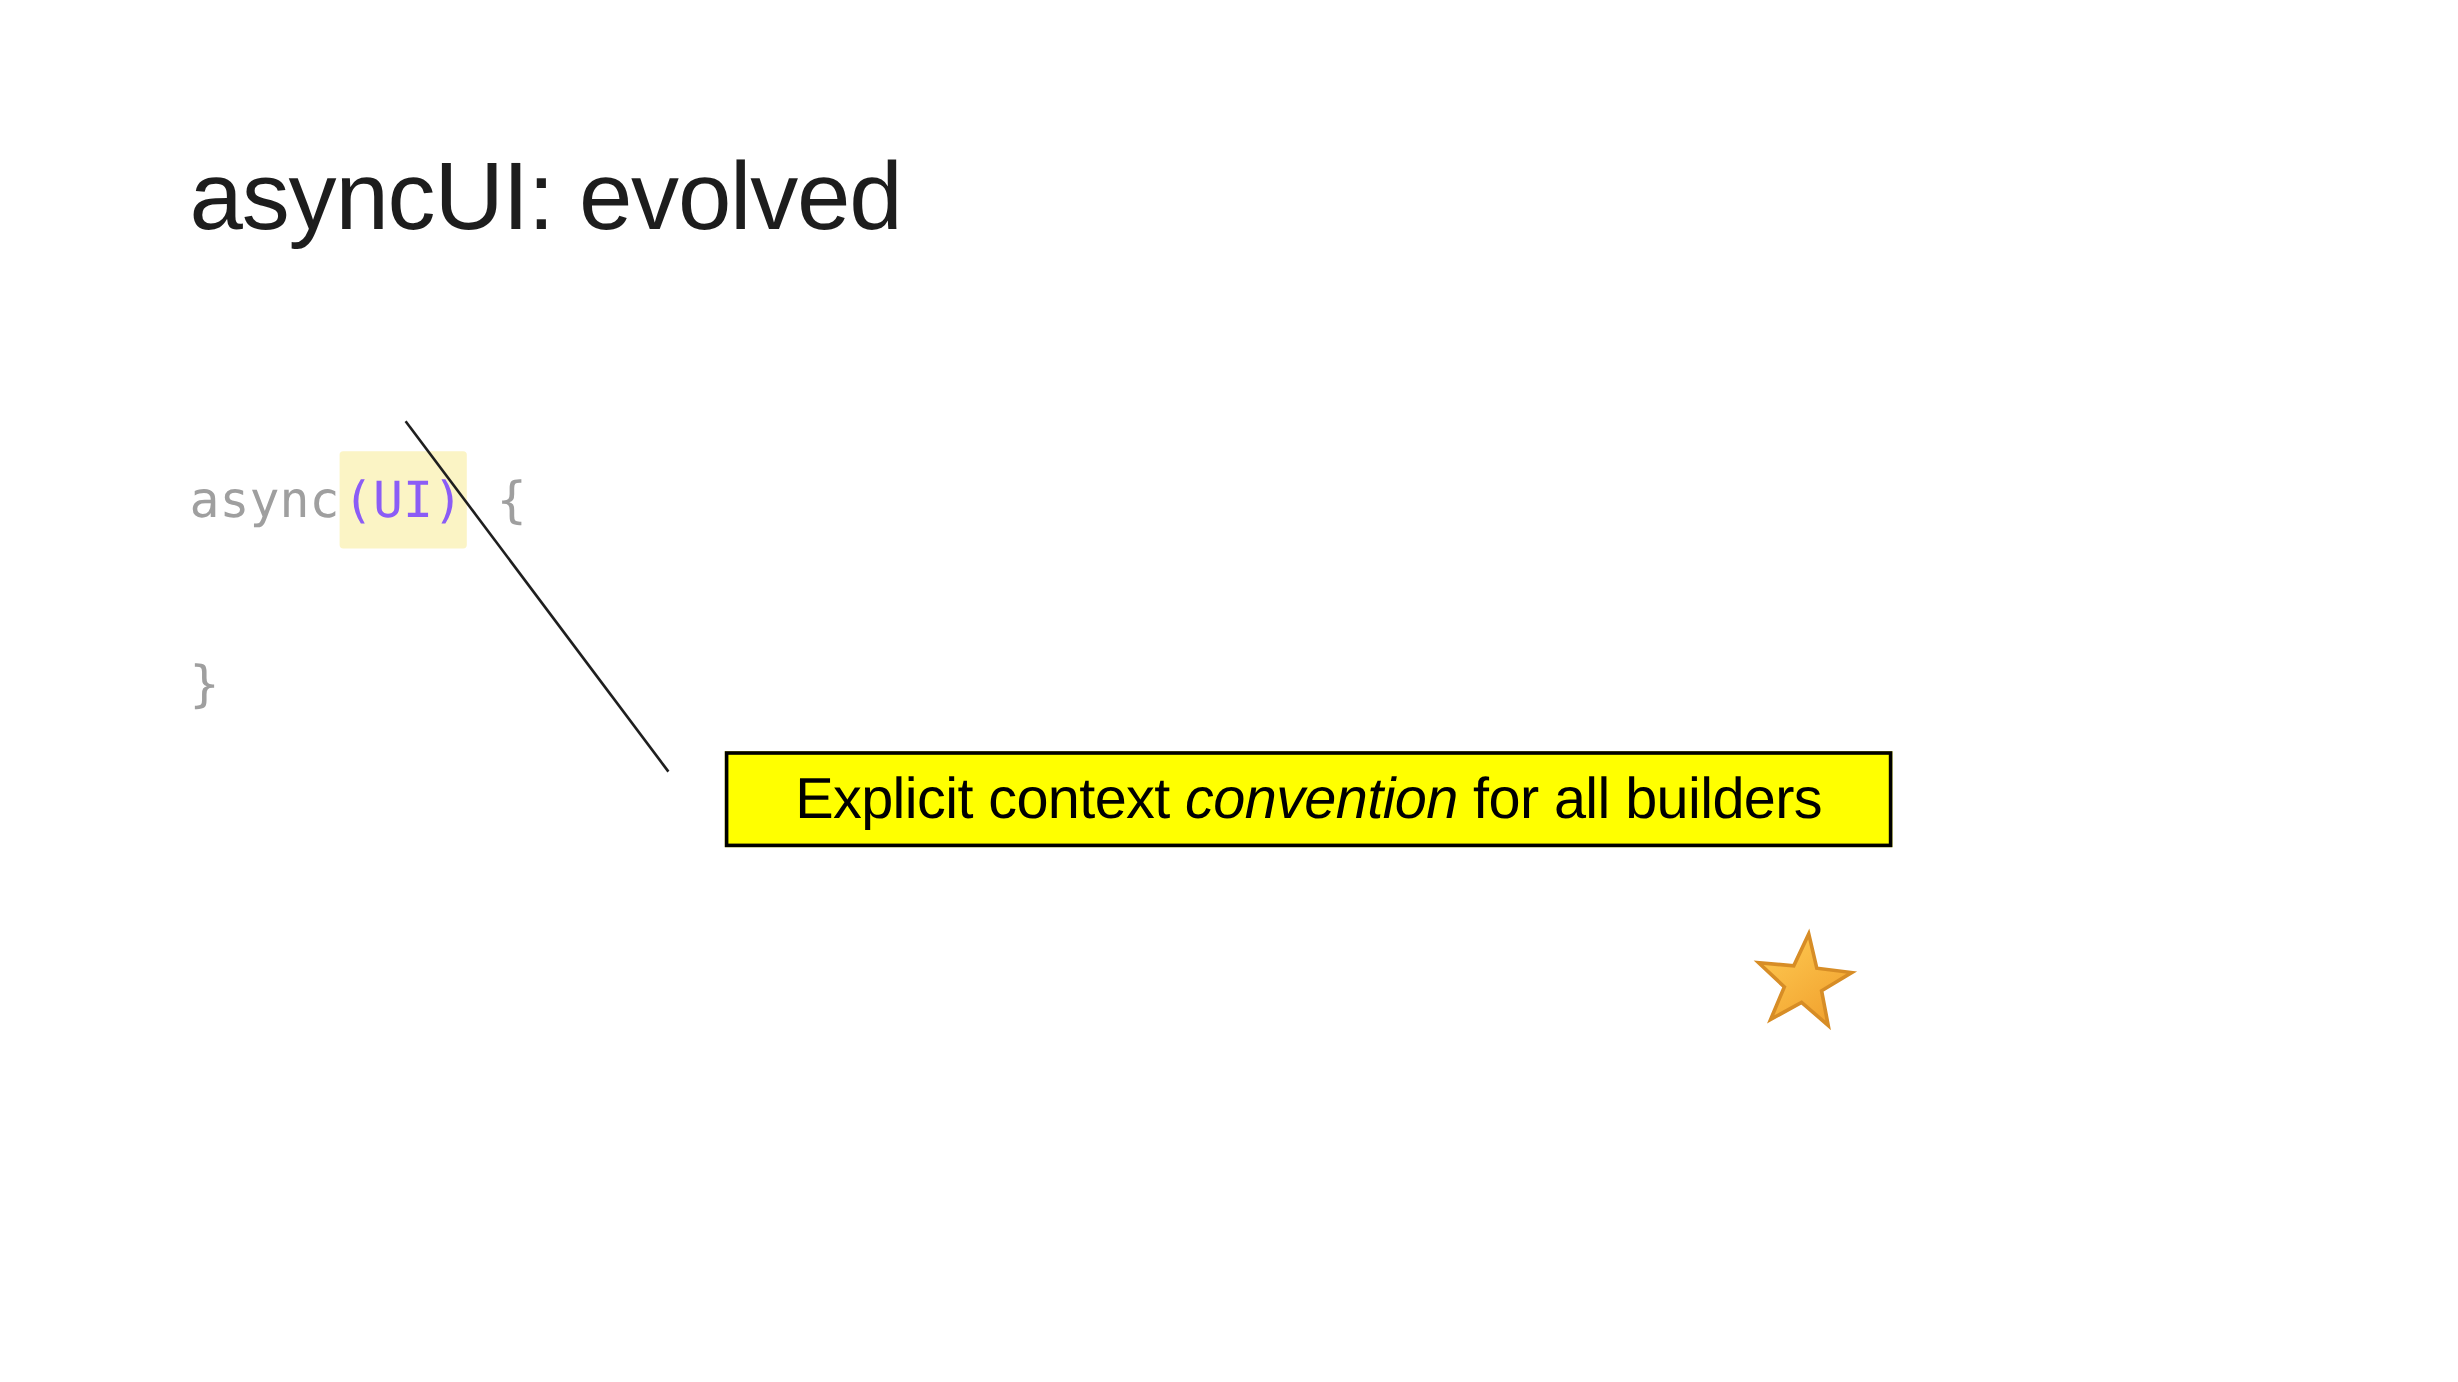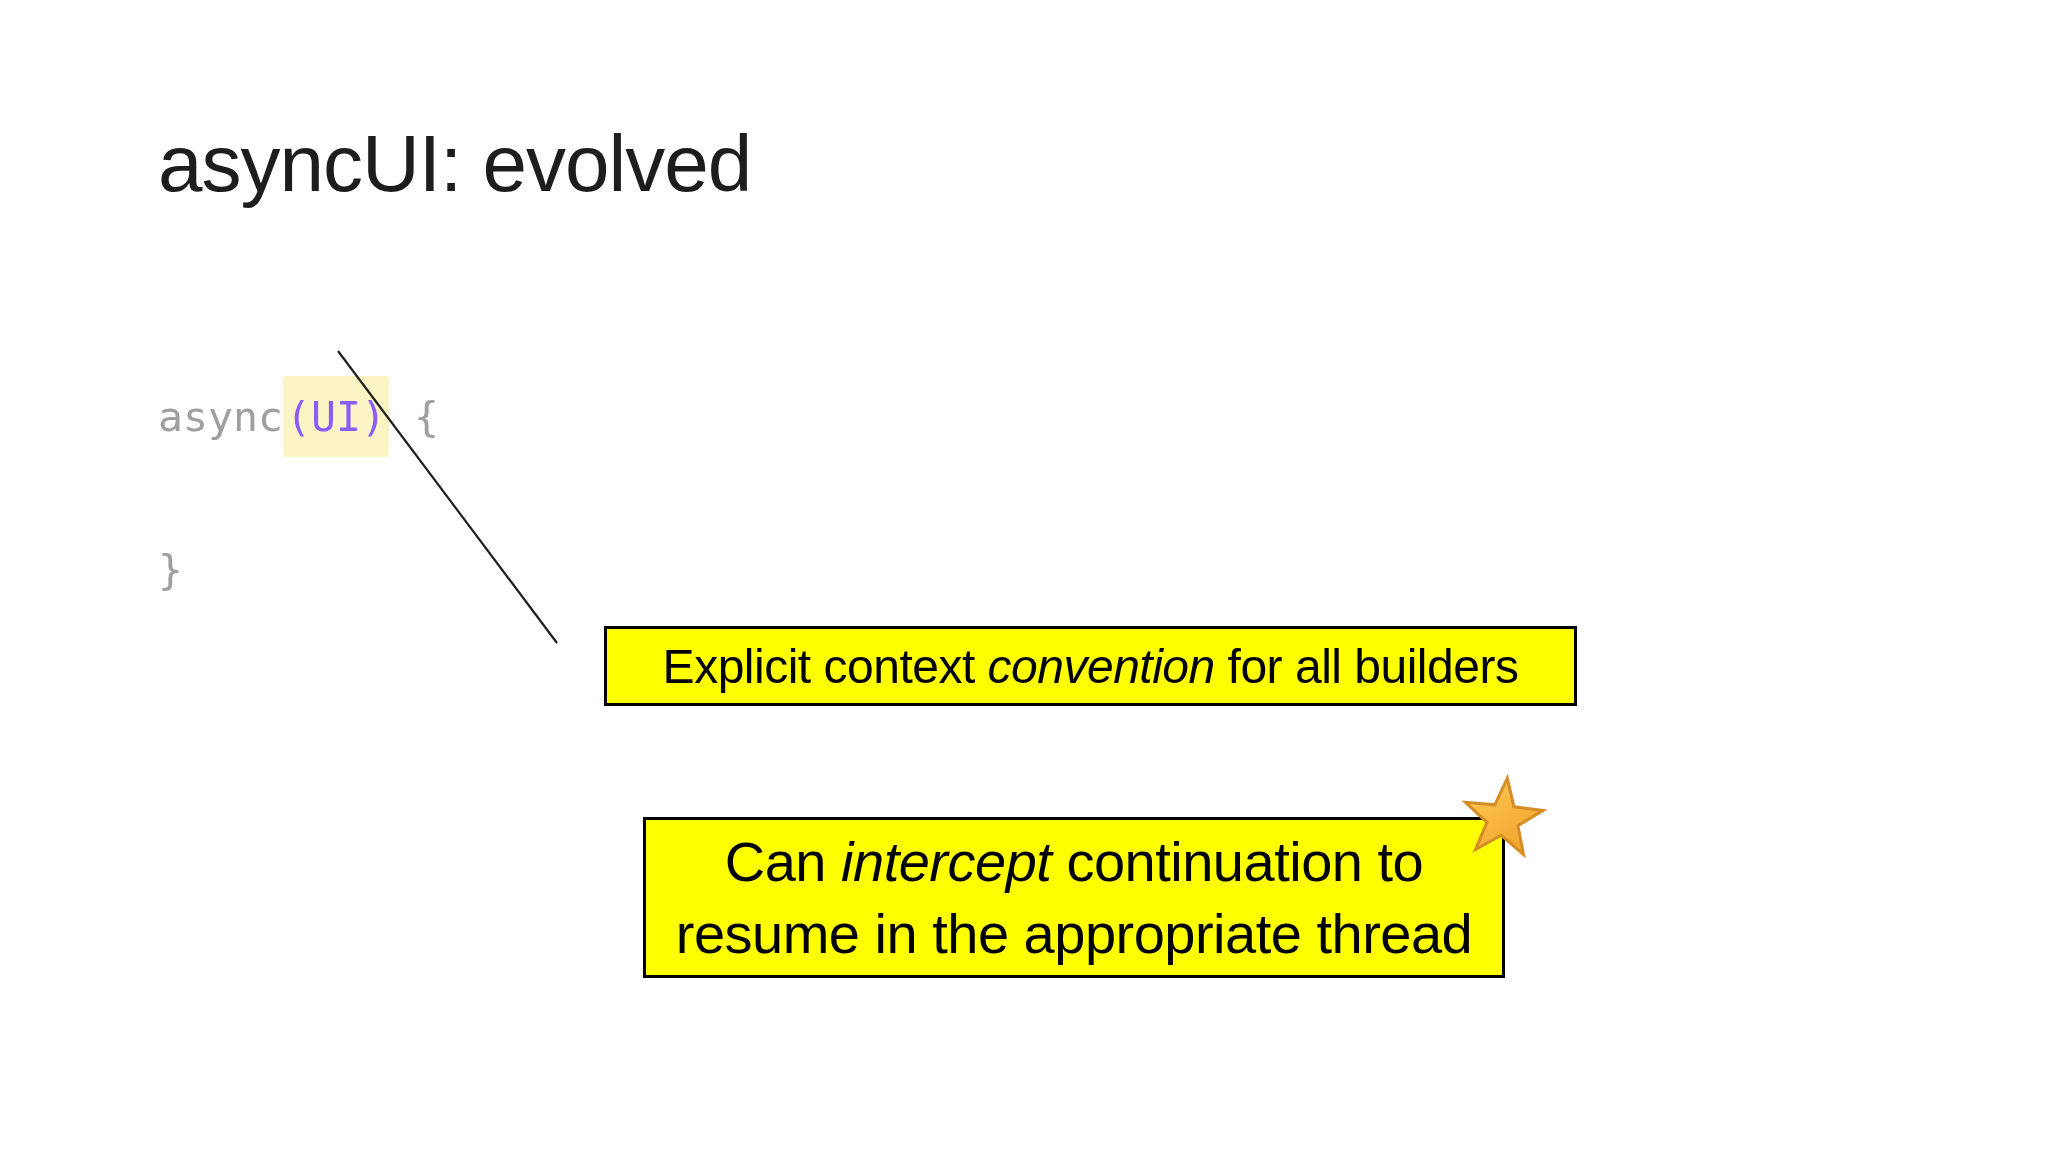--- a/index.html
+++ b/index.html
@@ -110,24 +110,20 @@
   </div>
 
   <svg class="connector-svg" viewBox="0 0 2048 1152" xmlns="http://www.w3.org/2000/svg">
     <line x1="338" y1="351" x2="557" y2="643" stroke="#1f1f1f" stroke-width="2.2"></line>
   </svg>
 
   <div class="callout callout-convention">
     <div class="line"><span>Explicit context </span><em>convention</em><span> for all builders</span></div>
   </div>
 
-  <div class="callout callout-intercept">
-    <div class="line"><span>Can </span><em>intercept</em><span> continuation to</span></div>
-    <div class="line">resume in the appropriate thread</div>
-  </div>
 
   <svg class="star-svg" viewBox="0 0 100 100" xmlns="http://www.w3.org/2000/svg">
     <defs>
       <linearGradient id="starGrad" x1="0" y1="0" x2="1" y2="1">
         <stop offset="0" stop-color="#FFCD55"></stop>
         <stop offset="1" stop-color="#F09D2A"></stop>
       </linearGradient>
     </defs>
     <path transform="translate(50,50) rotate(6)" d="M 0,-41 L 9.64,-13.27 L 39.0,-12.67 L 15.6,5.07 L 24.1,33.17 L 0,16.4 L -24.1,33.17 L -15.6,5.07 L -39.0,-12.67 L -9.64,-13.27 Z" fill="url(#starGrad)" stroke="#D78D26" stroke-width="3" stroke-linejoin="miter"></path>
   </svg>

